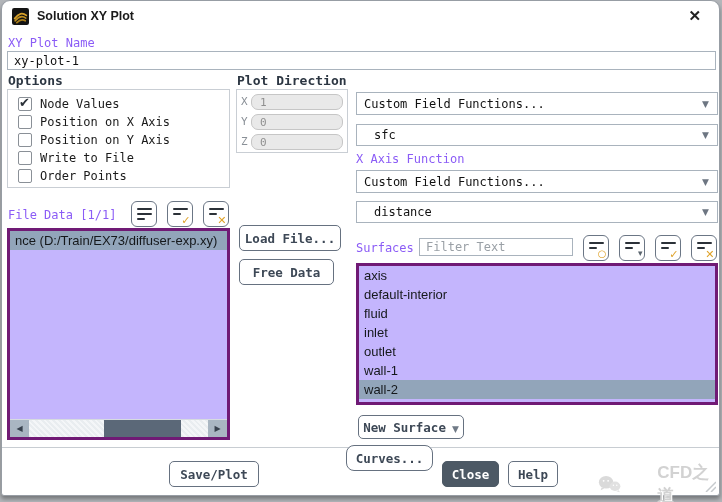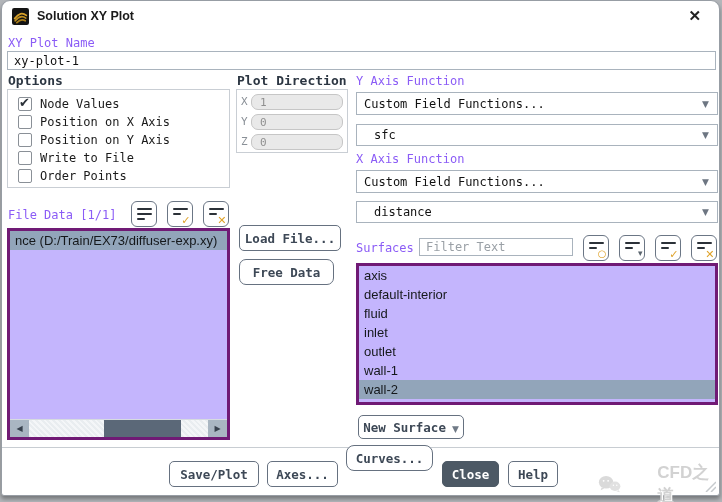--- a/index.html
+++ b/index.html
@@ -164,21 +164,20 @@
           <span class="pd-axis">Y</span>
           <span class="pd-field">0</span>
         </div>
         <div class="pd-row">
           <span class="pd-axis">Z</span>
           <span class="pd-field">0</span>
         </div>
       </div>
   </div>
 
-  <div class="lbl" style="left:354px; top:73px;">Y Axis Function</div>
   <div class="dropdown" style="left:354px; top:91px; width:362px; height:23px;">
     <span class="dd-text">Custom Field Functions...</span>
     <span class="caret">▼</span>
   </div>
   <div class="dropdown indent" style="left:354px; top:123px; width:362px; height:22px;">
     <span class="dd-text">sfc</span>
     <span class="caret">▼</span>
   </div>
 
   <div class="lbl" style="left:354px; top:151px;">X Axis Function</div>
@@ -222,21 +221,21 @@
     <div class="hscroll">
       <div class="hs-btn">◀</div>
       <div class="hs-track">
         <div class="hs-thumb"></div>
       </div>
       <div class="hs-btn">▶</div>
     </div>
   </div>
 
   <div class="btn" style="left:237px; top:224px; width:102px; height:26px;">Load File...</div>
-  <div class="btn" style="left:237px; top:258px; width:95px; height:26px;border-radius:7px;">Free Data</div>
+  <div class="btn" style="left:237px; top:258px; width:95px; height:26px;">Free Data</div>
 
   <div class="lbl" style="left:354px; top:240px;">Surfaces</div>
   <input class="text-input" style="left: 417px; top: 237px; width: 154px; height: 18px; color: rgb(154, 160, 166);" placeholder="Filter Text">
   <div id="surface-icons">
       <div class="icon-btn" style="left: 581px; top: 234px;">
         <span class="icon-lines">
           <span class="bar" style="top: 0px; width: 15px;"></span>
           <span class="bar" style="top: 5px; width: 8px;"></span>
           <span class="badge circle">○</span>
         </span>
@@ -275,21 +274,20 @@
       </div>
   </div>
 
   <div class="btn" style="left:356px; top:414px; width:106px; height:24px;">
     <span>New Surface</span>
     <span class="btn-caret">▼</span>
   </div>
 
   <div class="footer-sep"></div>
   <div class="btn" style="left:167px; top:460px; width:90px; height:26px;">Save/Plot</div>
-  <div class="btn" style="left:265px; top:460px; width:71px; height:26px;">Axes...</div>
   <div class="btn" style="left:344px; top:444px; width:87px; height:26px;border-radius:8px;">Curves...</div>
   <div class="btn dark" style="left:440px; top:460px; width:57px; height:26px;">Close</div>
   <div class="btn" style="left:506px; top:460px; width:50px; height:26px;">Help</div>
 
   <div class="watermark" style="left:596px; top:460px;gap:36px;">
     <svg width="26" height="20" viewBox="0 0 26 20">
       <ellipse cx="9" cy="8" rx="8" ry="7" fill="#dadada"></ellipse>
       <circle cx="6.3" cy="6.5" r="1" fill="#ffffff"></circle>
       <circle cx="11.3" cy="6.5" r="1" fill="#ffffff"></circle>
       <path d="M4 14 L3 17 L7 15 Z" fill="#dadada"></path>

